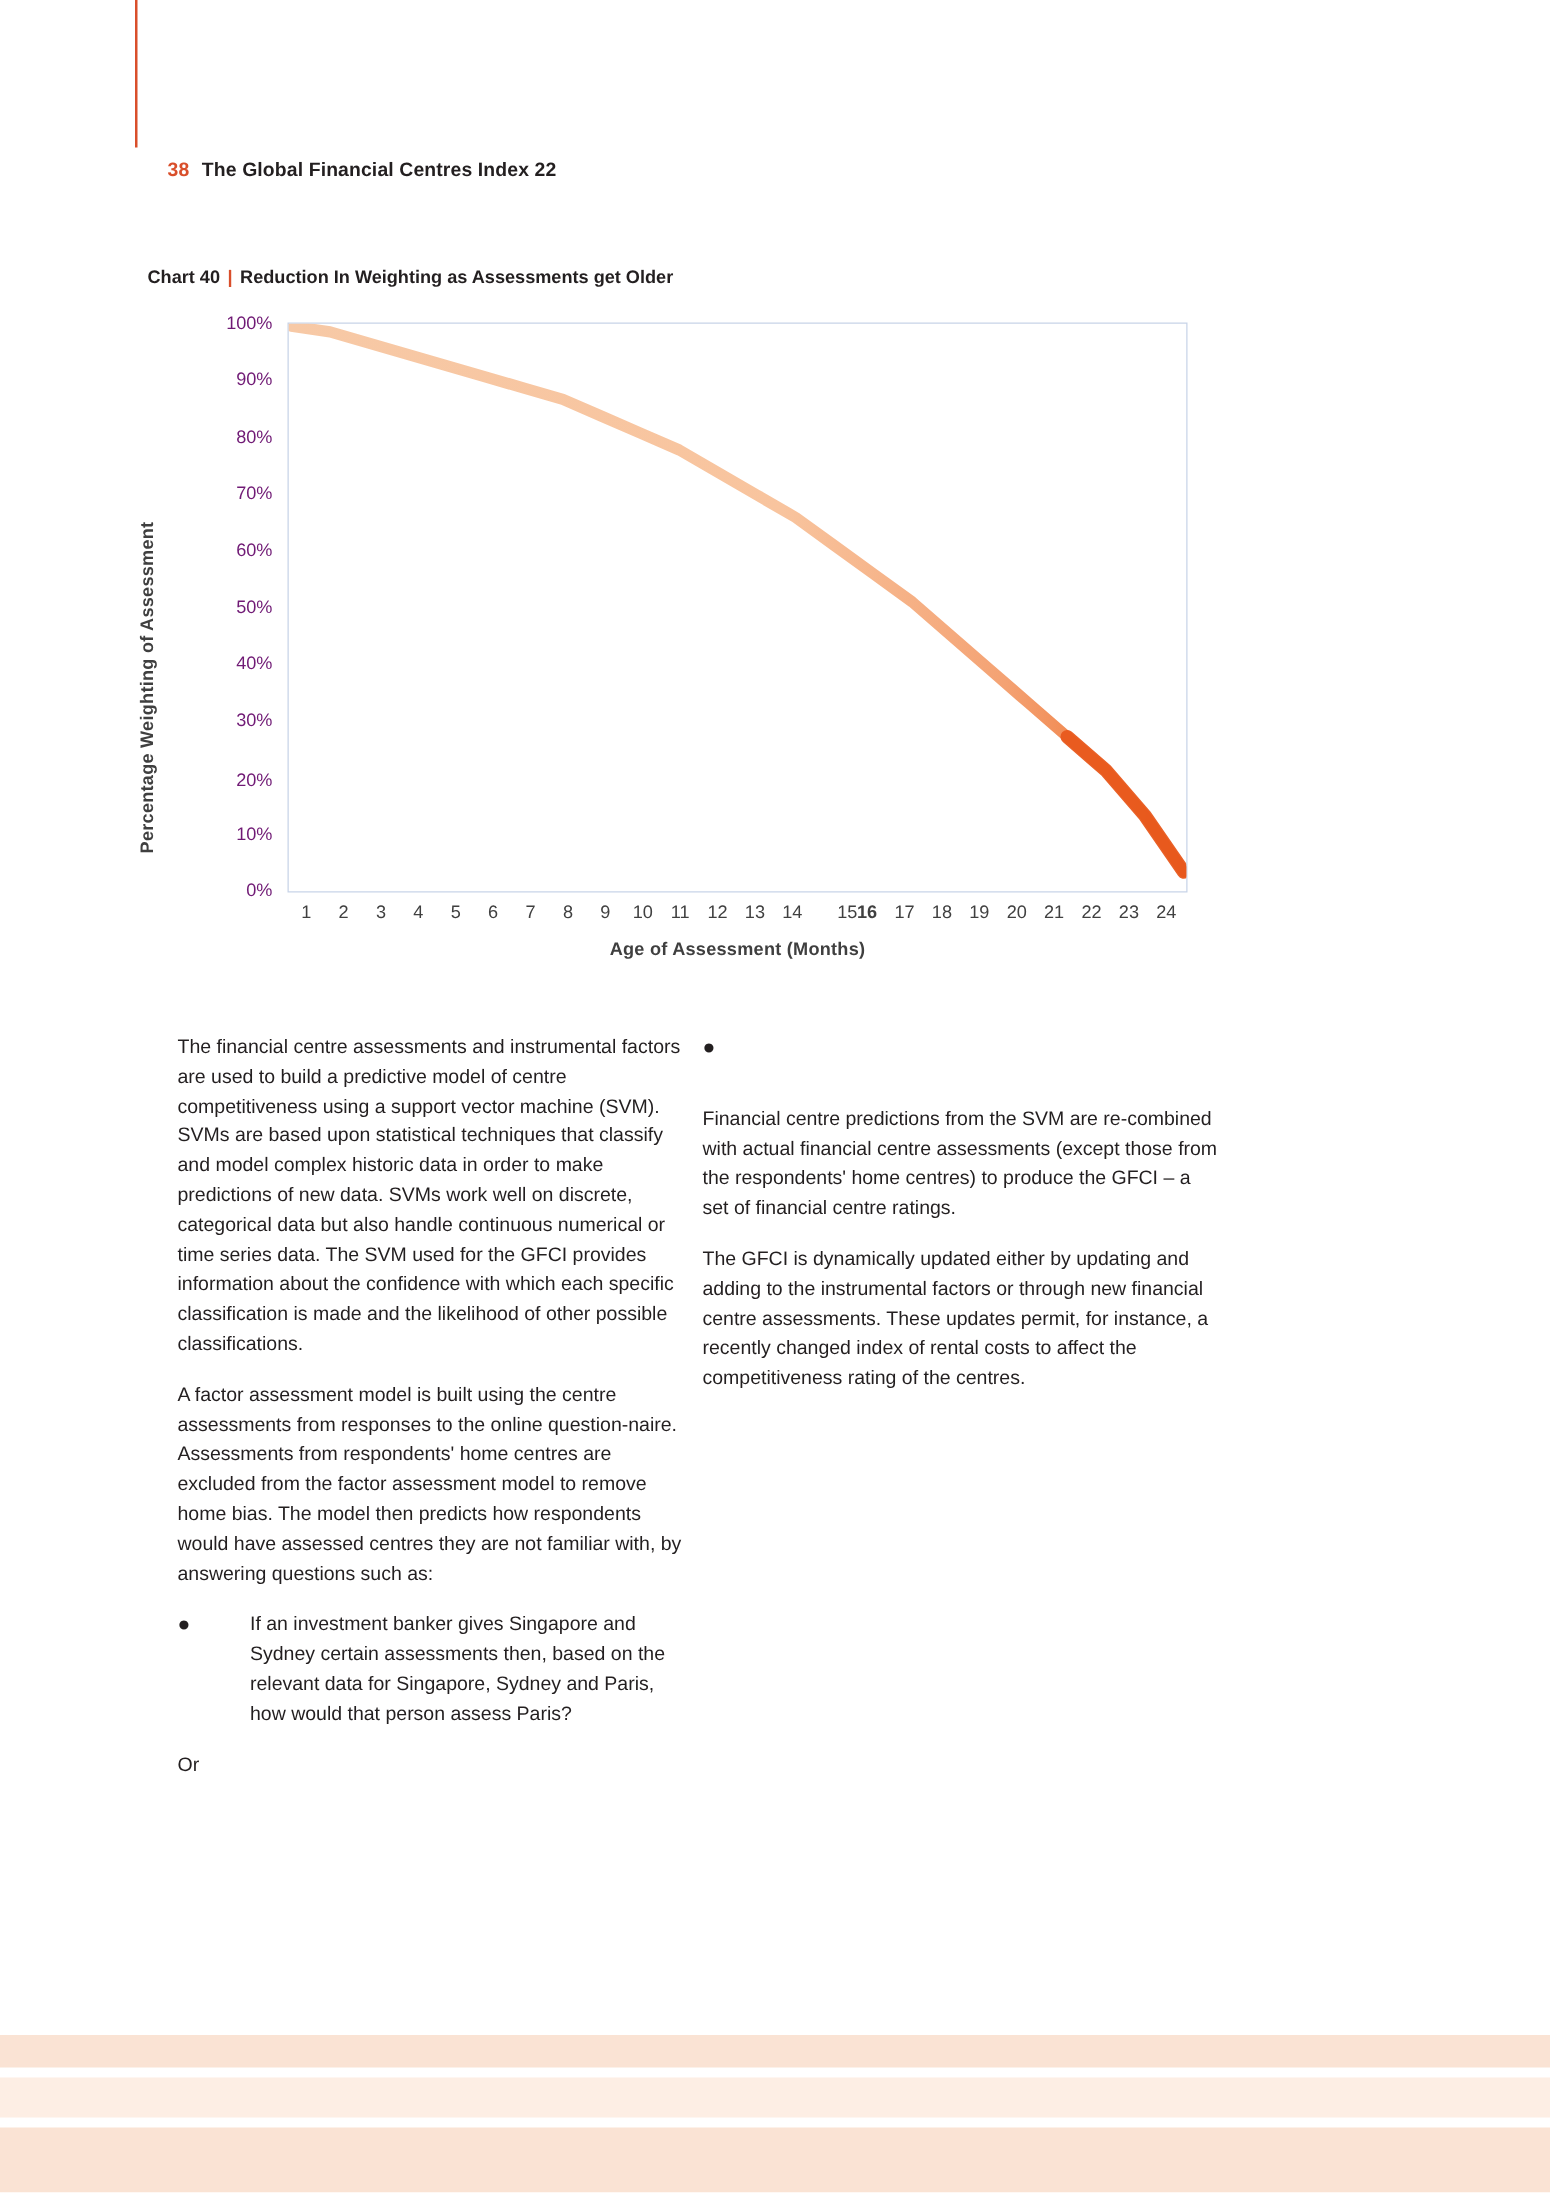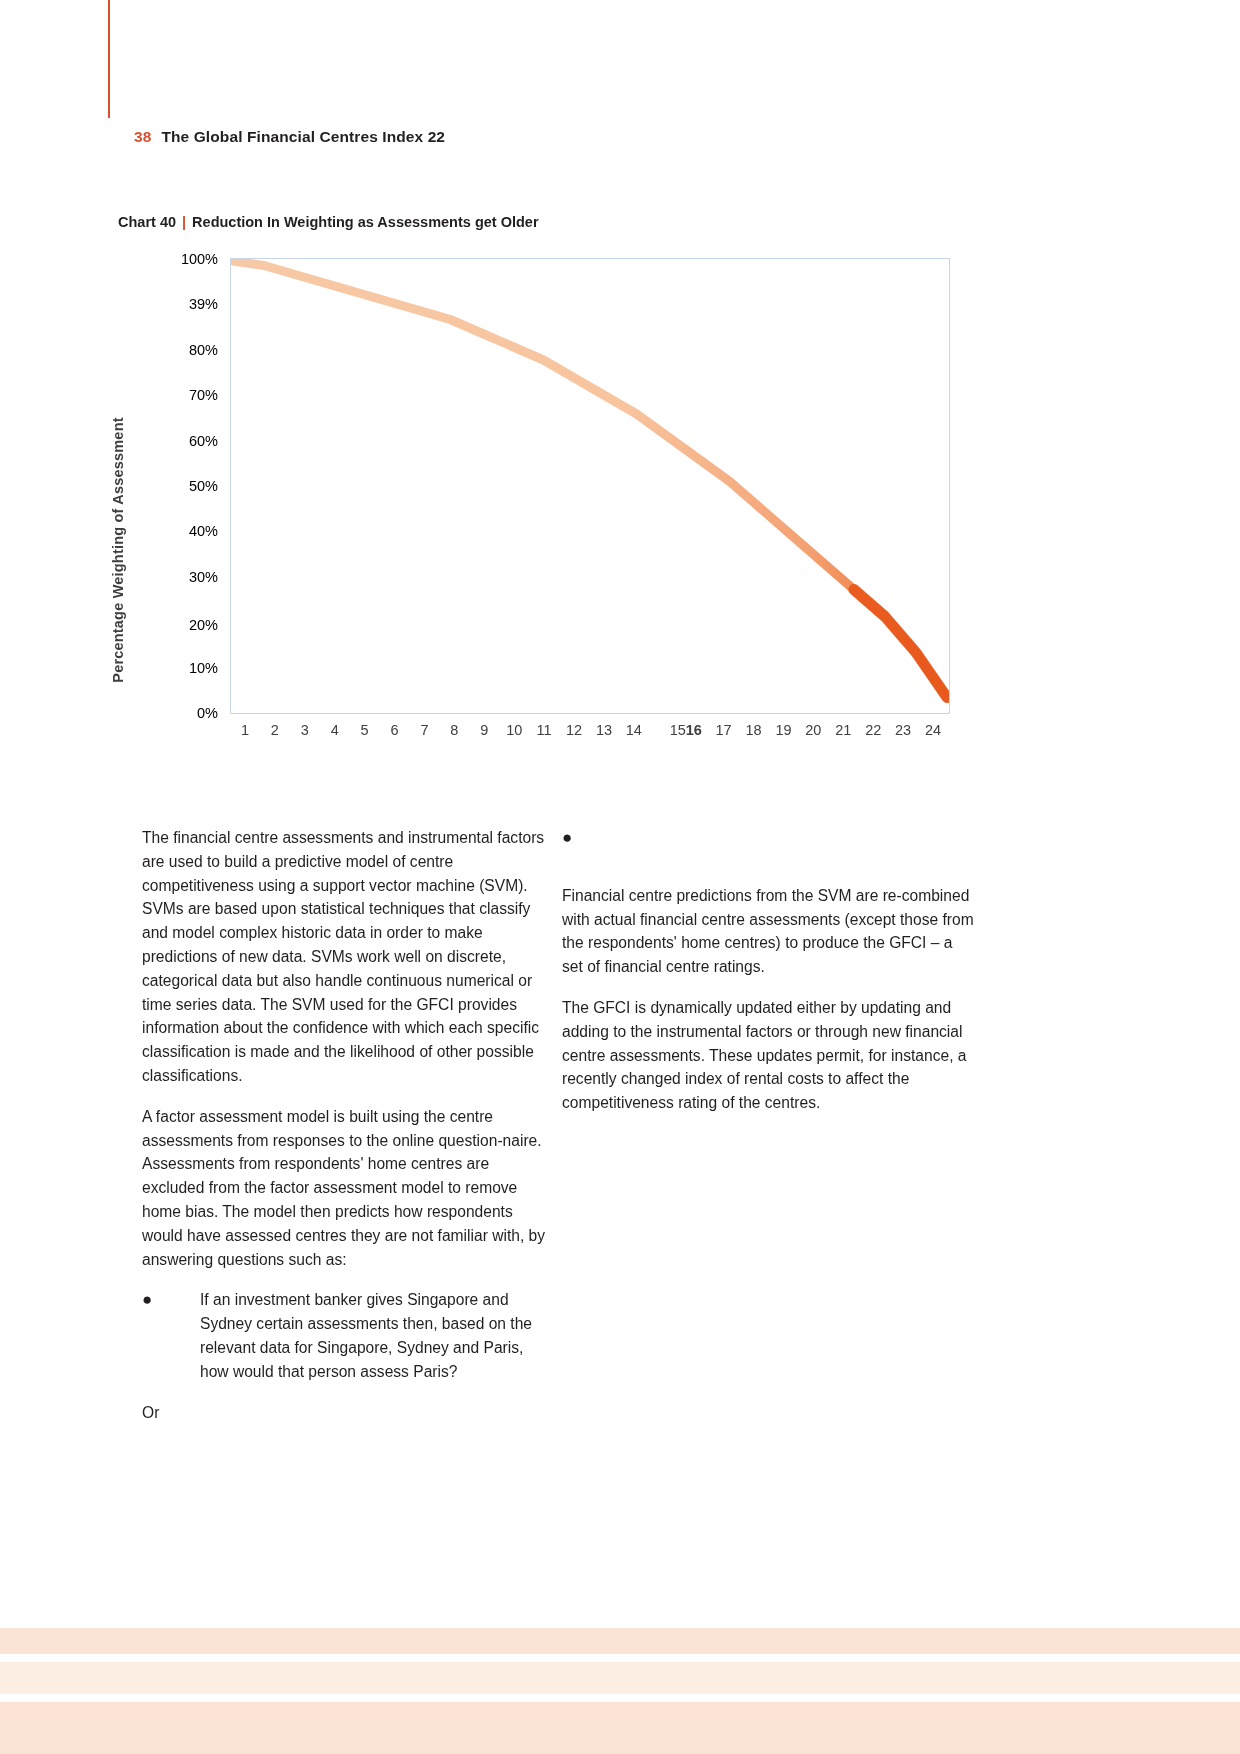--- a/index.html
+++ b/index.html
@@ -88,21 +88,21 @@
     left: 30px;
     top: 8px;
     width: 70px;
     height: 456px;
   }
   .y-tick {
     position: absolute;
     right: 0;
     text-align: right;
     font-size: 14.5px;
-    color: #000000;
+    color: #701a75;
     transform: translateY(-50%);
     white-space: nowrap;
   }
   .plot {
     position: absolute;
     left: 112px;
     top: 8px;
     width: 720px;
     height: 456px;
     border: 1px solid #c8d4e8;
@@ -189,21 +189,21 @@
   <div class="y-ticks">
       <div class="y-tick" style="top: 455px;">0%</div>
       <div class="y-tick" style="top: 409.6px;">10%</div>
       <div class="y-tick" style="top: 367px;">20%</div>
       <div class="y-tick" style="top: 318.8px; margin-left: 48px;">30%</div>
       <div class="y-tick" style="top: 273.4px;">40%</div>
       <div class="y-tick" style="top: 228px;">50%</div>
       <div class="y-tick" style="top: 182.6px;">60%</div>
       <div class="y-tick" style="top: 137.2px;">70%</div>
       <div class="y-tick" style="top: 91.8px;">80%</div>
-      <div class="y-tick" style="top: 46.4px;">39%</div>
+      <div class="y-tick" style="top: 46.4px;">90%</div>
       <div class="y-tick" style="top: 1px;">100%</div>
     </div>
   <div class="plot">
     <svg id="chart-svg" width="718" height="454" viewBox="0 0 718 454">
         <defs>
           <linearGradient id="lineGrad" x1="0" y1="0" x2="1" y2="0">
             <stop offset="0%" stop-color="#f7c9a6"></stop>
             <stop offset="55%" stop-color="#f8c49e"></stop>
             <stop offset="80%" stop-color="#f4a273"></stop>
             <stop offset="93%" stop-color="#ef7b3e"></stop>
@@ -233,20 +233,21 @@
       <div class="x-tick" style="left: 463.708px; font-weight: bold;">16</div>
       <div class="x-tick" style="left: 493.625px;">17</div>
       <div class="x-tick" style="left: 523.542px;">18</div>
       <div class="x-tick" style="left: 553.458px;">19</div>
       <div class="x-tick" style="left: 583.375px;">20</div>
       <div class="x-tick" style="left: 613.292px;">21</div>
       <div class="x-tick" style="left: 643.208px;">22</div>
       <div class="x-tick" style="left: 673.125px;">23</div>
       <div class="x-tick" style="left: 703.042px;">24</div>
     </div>
+  <div class="x-axis-title">Age of Assessment (Months)</div>
 </div>
 
 <div class="col col-left">
   <p>The financial centre assessments and instrumental factors are used to build a predictive model of centre competitiveness using a support vector machine (SVM).  SVMs are based upon statistical techniques that classify and model complex historic data in order to make predictions of new data.  SVMs work well on discrete, categorical data but also  handle continuous numerical or time series data.  The SVM used for the GFCI provides information about the confidence with which each    specific classification is made and the likelihood of other possible classifications.</p>
   <p>A factor assessment model is built using the centre assessments from responses to the online question-naire.  Assessments from respondents' home centres are excluded from the factor assessment model to remove home bias.  The model then predicts how respondents would have assessed centres they are not familiar with, by answering questions such as:</p>
   <div class="bullet-row">
     <span class="bullet-dot">●</span>
     <span class="bullet-text">If an investment banker gives Singapore and Sydney certain assessments then, based on the relevant data for  Singapore, Sydney and Paris, how would that person assess Paris?</span>
   </div>
   <p class="or-line">Or</p>

